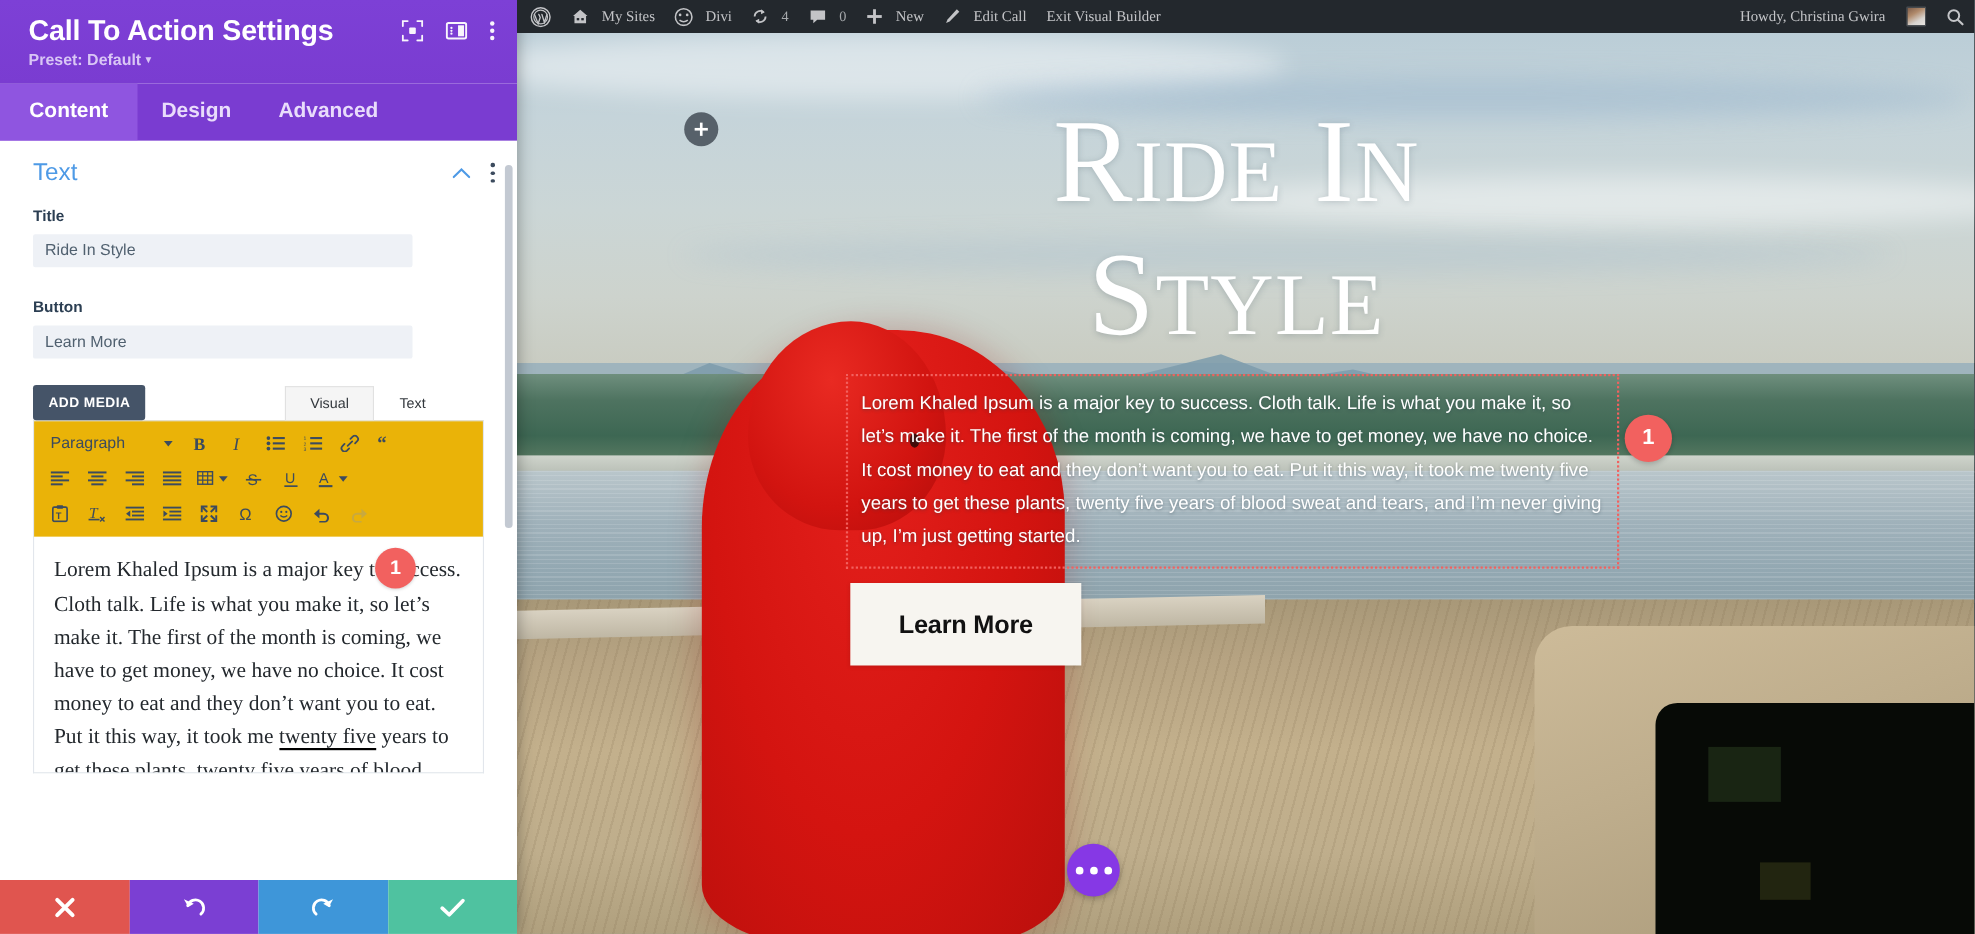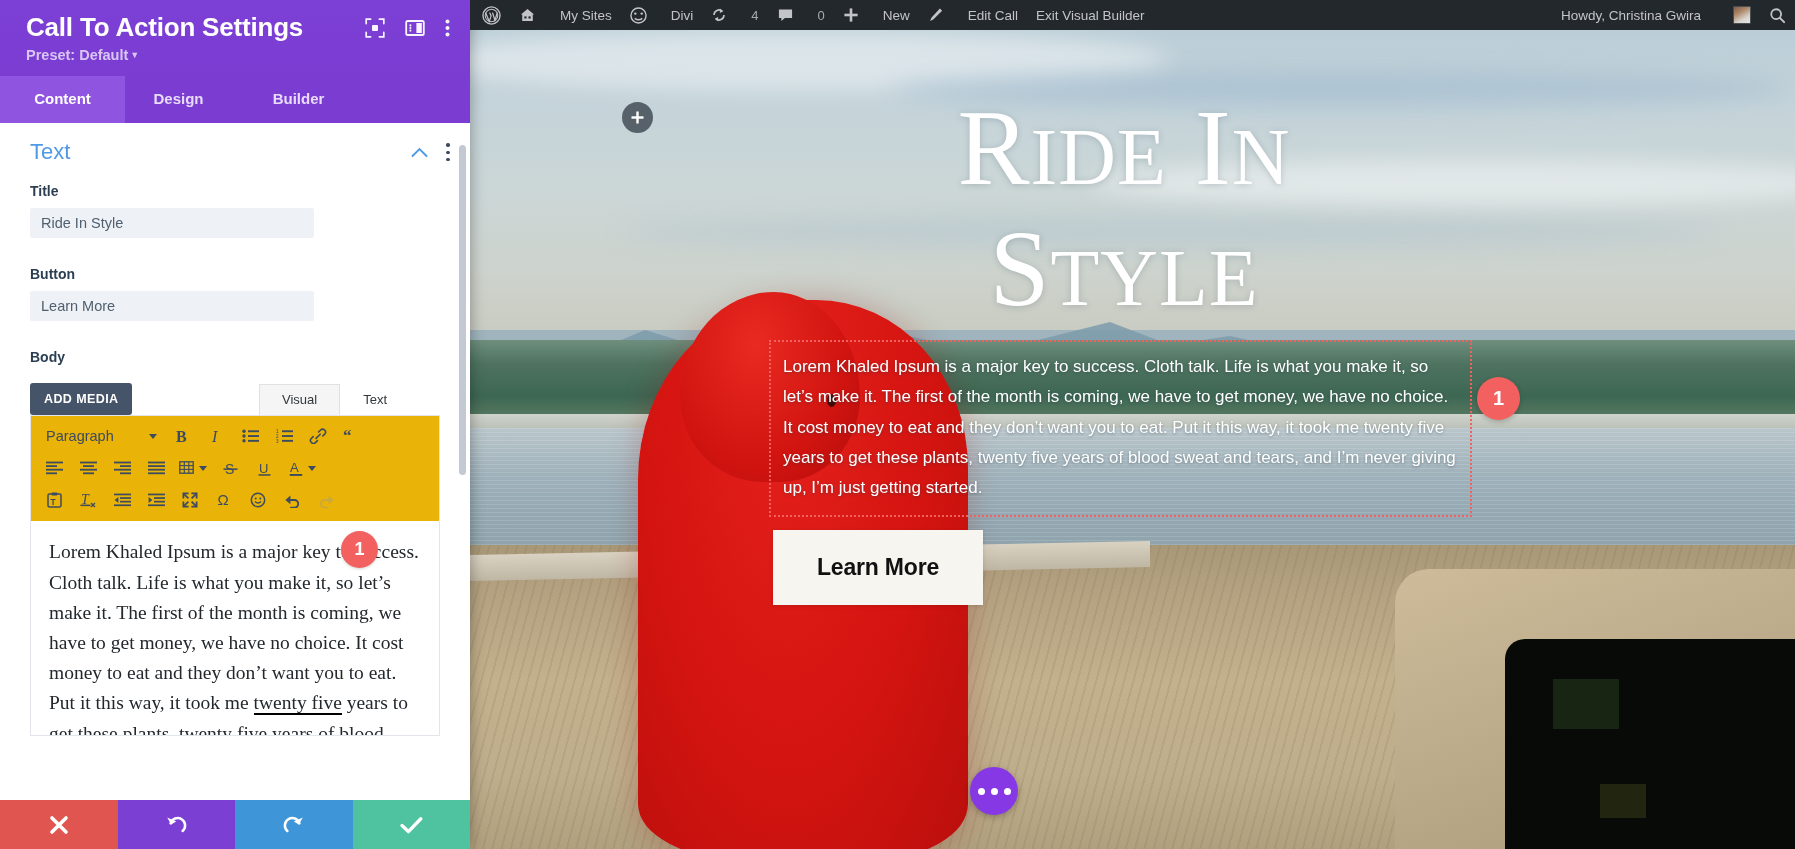--- a/index.html
+++ b/index.html
@@ -38,21 +38,21 @@
   .hdr-icon { width: 20px; height: 20px; opacity: 0.95; cursor: pointer; display: block; }
   .panel-preset {
     color: #d9c6f5; font-size: 14.5px; font-weight: bold;
     margin-top: 6px; display: inline-block; cursor: pointer;
   }
   .panel-preset .caret { font-size: 9px; margin-left: 2px; position: relative; top: -2px; }
 
   .panel-tabs { display: flex; background: #7a3cd1; flex: 0 0 auto; }
   .panel-tab {
     padding: 14px 0 16px 0; text-align: center;
-    color: #e9dcfb; font-size: 15px; font-weight: bold;
+    color: #e9dcfb; font-size: 19px; font-weight: bold;
     cursor: pointer; flex: 0 0 auto;
   }
   .panel-tab.t0 { width: 125px; }
   .panel-tab.t1 { width: 107px; }
   .panel-tab.t2 { width: 133px; }
   .panel-tab.active { background: #8f55e0; color: #ffffff; }
 
   .panel-body { flex: 1 1 auto; position: relative; overflow: hidden; background: #fff; }
   .section-head {
     display: flex; align-items: center;
@@ -61,21 +61,21 @@
   .section-title { color: #4e9ae6; font-size: 22px; font-weight: normal; flex: 1 1 auto; }
   .section-actions { display: flex; align-items: center; gap: 18px; }
   .chev { width: 17px; height: 11px; cursor: pointer; }
   .kebab { width: 4px; height: 18px; cursor: pointer; display:flex; flex-direction:column; justify-content:space-between; align-items:center;}
   .kebab i { display:block; width:3.5px; height:3.5px; border-radius:50%; background:#3c4b5e; }
 
   .field-group { padding: 6px 30px 0 30px; }
   .field-label { font-size: 14px; font-weight: bold; color: #2b3e52; margin-bottom: 9px; }
   .field-label.spacer { margin-top: 22px; }
   .text-input {
-    width: 284px; height: 30px;
+    width: 345px; height: 30px;
     background: #eef1f6; border: none; border-radius: 2px;
     padding: 0 11px; font-size: 14.5px; color: #50606f;
     font-family: "Liberation Sans", sans-serif;
     outline: none;
   }
 
   
   .editor-wrap { margin-top: 14px; position: relative; }
   .editor-topbar { display: flex; align-items: flex-end; height: 36px; position: relative; }
   .add-media-btn {
@@ -242,22 +242,22 @@
   .motor-screen .g2 { position:absolute; left:95px; top:145px; width:46px; height:34px; background:rgba(90,95,35,0.33); }
 
   
   .adminbar {
     position: absolute; left: 470px; top: 0; right: 0; height: 30px;
     background: #23282d; z-index: 50;
     display: flex; align-items: center;
     color: #c3c4c7; font-size: 13.5px;
   }
   .ab-item {
-    display: flex; align-items: center; gap: 24px;
-    height: 30px; padding: 0 9px; cursor: pointer; white-space: nowrap;
+    display: flex; align-items: center; gap: 11px;
+    height: 30px; padding: 0 9px; cursor: pointer; white-space: nowrap; font-family: Liberation Serif, serif;
   }
   .ab-item.wplogo { padding: 0 9px 0 12px; }
   .ab-right { margin-left: auto; display: flex; align-items: center; }
   .ab-avatar {
     width: 18px; height: 18px; margin-left: 8px; border-radius: 1px;
     background: linear-gradient(150deg,#7d5c49 0%, #b08a6b 35%, #d8d4d0 70%, #e8e6e2 100%);
     border: 1px solid #4a4f54;
   }
   .ab-count { color: #a7aaad; font-size: 13px; }
 
@@ -483,21 +483,21 @@
         </div>
       </div>
       <div class="panel-preset">
         <span>Preset: Default</span><span class="caret">▼</span>
       </div>
     </div>
 
     <div class="panel-tabs">
       <div class="panel-tab t0 active">Content</div>
       <div class="panel-tab t1">Design</div>
-      <div class="panel-tab t2">Builder</div>
+      <div class="panel-tab t2">Advanced</div>
     </div>
 
     <div class="panel-body">
 
       <div class="section-head">
         <div class="section-title">Text</div>
         <div class="section-actions">
           <svg class="chev" viewBox="0 0 17 11">
             <path d="M1.5 9 L8.5 2 L15.5 9" stroke="#4e9ae6" stroke-width="1.9" fill="none" stroke-linecap="round"></path>
           </svg>
@@ -513,21 +513,20 @@
         <div class="field-label">Title</div>
         <input class="text-input" type="text" value="Ride In Style" style="">
       </div>
 
       <div class="field-group">
         <div class="field-label spacer">Button</div>
         <input class="text-input" type="text" value="Learn More" style="">
       </div>
 
       <div class="field-group">
-        <div class="field-label spacer">Body</div>
 
         <div class="editor-wrap">
           <div class="editor-topbar">
             <button class="add-media-btn">ADD MEDIA</button>
             <div class="editor-tabs">
               <div class="ed-tab active">Visual</div>
               <div class="ed-tab">Text</div>
             </div>
           </div>
 

